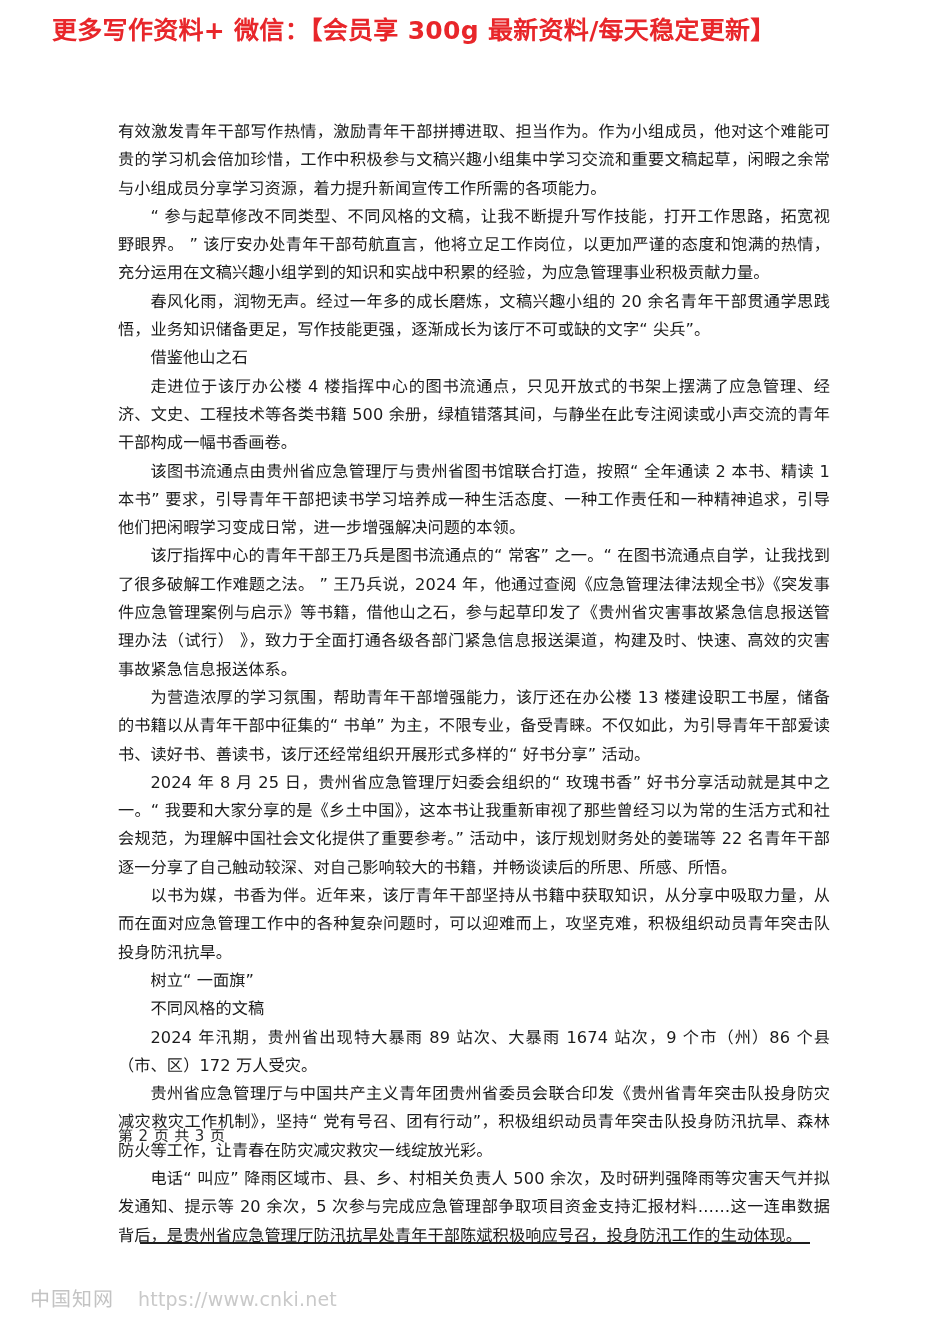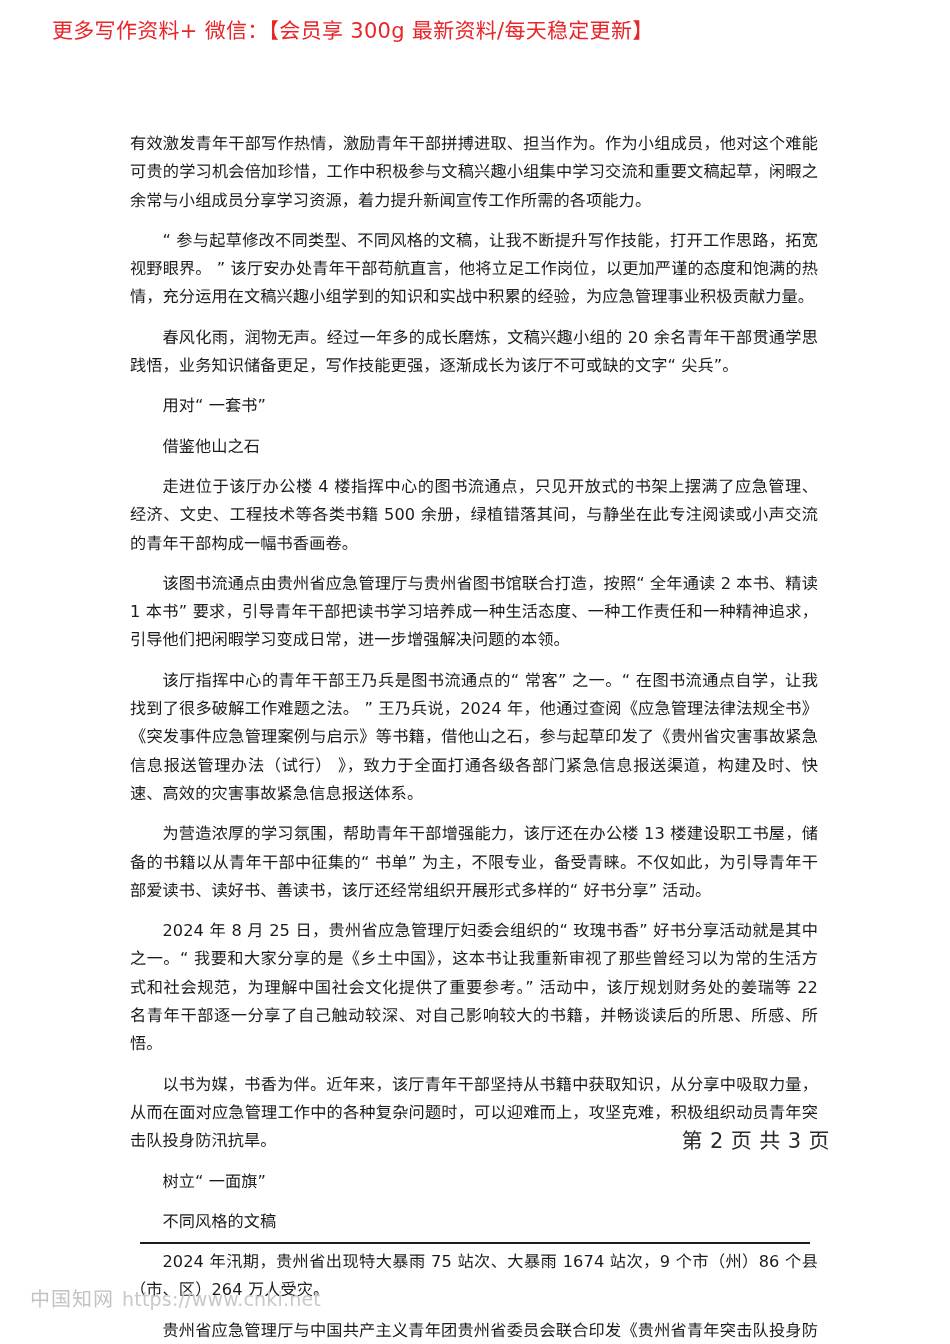--- a/index.html
+++ b/index.html
@@ -20,58 +20,58 @@
     box-sizing: border-box;
   }
 
   
   .promo-banner {
     position: absolute;
     left: 52px;
     top: 16px;
     width: 830px;
     color: #e8262a;
-    font-size: 21px;
-    font-weight: normal;
+    font-size: 25px;
+    font-weight: bold;
     letter-spacing: 0.3px;
     line-height: 30px;
     white-space: nowrap;
   }
 
   
   .doc-body {
     position: absolute;
     left: 118px;
     top: 118px;
     width: 712px;
   }
   .para {
-    margin: 12px;
+    margin: 0;
     font-size: 16.2px;
     line-height: 28.3px;
     color: #1b1b1b;
     text-align: justify;
     text-justify: inter-ideograph;
     letter-spacing: 0.1px;
   }
   .para.indent {
     text-indent: 2em;
   }
   .para.heading {
     text-indent: 2em;
   }
 
   
   .page-footer {
     position: absolute;
     left: 118px;
     top: 1124px;
     width: 712px;
-    text-align: right;
-    font-size: 21px;
+    text-align: left;
+    font-size: 15px;
     color: #2a2a2a;
     letter-spacing: 0.4px;
   }
 
   
   .bottom-rule {
     position: absolute;
     left: 140px;
     top: 1242px;
     width: 670px;
@@ -79,21 +79,21 @@
     background: #1d1d1d;
   }
 
   
   .cnki-watermark {
     position: absolute;
     left: 30px;
     top: 1283px;
     display: flex;
     align-items: baseline;
-    gap: 8px;
+    gap: 24px;
   }
   .cnki-logo-text {
     font-size: 20px;
     color: #c3c3c3;
     letter-spacing: 1px;
     font-weight: normal;
   }
   .cnki-url {
     font-size: 19px;
     color: #c9c9c9;
@@ -104,31 +104,30 @@
 <body>
 
 <div class="page">
 
   <div class="promo-banner" style="color: rgb(232, 38, 42);">更多写作资料+ 微信：【会员享 300g 最新资料/每天稳定更新】</div>
 
   <div class="doc-body">
     <p class="para">有效激发青年干部写作热情，激励青年干部拼搏进取、担当作为。作为小组成员，他对这个难能可贵的学习机会倍加珍惜，工作中积极参与文稿兴趣小组集中学习交流和重要文稿起草，闲暇之余常与小组成员分享学习资源，着力提升新闻宣传工作所需的各项能力。</p>
     <p class="para indent">“ 参与起草修改不同类型、不同风格的文稿，让我不断提升写作技能，打开工作思路，拓宽视野眼界。 ” 该厅安办处青年干部苟航直言，他将立足工作岗位，以更加严谨的态度和饱满的热情，充分运用在文稿兴趣小组学到的知识和实战中积累的经验，为应急管理事业积极贡献力量。</p>
     <p class="para indent">春风化雨，润物无声。经过一年多的成长磨炼，文稿兴趣小组的 20 余名青年干部贯通学思践悟，业务知识储备更足，写作技能更强，逐渐成长为该厅不可或缺的文字“ 尖兵”。</p>
-    <p class="para heading">用对“ 一套书”</p>
     <p class="para heading">借鉴他山之石</p>
     <p class="para indent">走进位于该厅办公楼 4 楼指挥中心的图书流通点，只见开放式的书架上摆满了应急管理、经济、文史、工程技术等各类书籍 500 余册，绿植错落其间，与静坐在此专注阅读或小声交流的青年干部构成一幅书香画卷。</p>
     <p class="para indent">该图书流通点由贵州省应急管理厅与贵州省图书馆联合打造，按照“ 全年通读 2 本书、精读 1 本书” 要求，引导青年干部把读书学习培养成一种生活态度、一种工作责任和一种精神追求，引导他们把闲暇学习变成日常，进一步增强解决问题的本领。</p>
     <p class="para indent">该厅指挥中心的青年干部王乃兵是图书流通点的“ 常客” 之一。“ 在图书流通点自学，让我找到了很多破解工作难题之法。 ” 王乃兵说，2024 年，他通过查阅《应急管理法律法规全书》《突发事件应急管理案例与启示》等书籍，借他山之石，参与起草印发了《贵州省灾害事故紧急信息报送管理办法（试行） 》，致力于全面打通各级各部门紧急信息报送渠道，构建及时、快速、高效的灾害事故紧急信息报送体系。</p>
     <p class="para indent">为营造浓厚的学习氛围，帮助青年干部增强能力，该厅还在办公楼 13 楼建设职工书屋，储备的书籍以从青年干部中征集的“ 书单” 为主，不限专业，备受青睐。不仅如此，为引导青年干部爱读书、读好书、善读书，该厅还经常组织开展形式多样的“ 好书分享” 活动。</p>
     <p class="para indent">2024 年 8 月 25 日，贵州省应急管理厅妇委会组织的“ 玫瑰书香” 好书分享活动就是其中之一。“ 我要和大家分享的是《乡土中国》，这本书让我重新审视了那些曾经习以为常的生活方式和社会规范，为理解中国社会文化提供了重要参考。” 活动中，该厅规划财务处的姜瑞等 22 名青年干部逐一分享了自己触动较深、对自己影响较大的书籍，并畅谈读后的所思、所感、所悟。</p>
     <p class="para indent">以书为媒，书香为伴。近年来，该厅青年干部坚持从书籍中获取知识，从分享中吸取力量，从而在面对应急管理工作中的各种复杂问题时，可以迎难而上，攻坚克难，积极组织动员青年突击队投身防汛抗旱。</p>
     <p class="para heading">树立“ 一面旗”</p>
     <p class="para heading">不同风格的文稿</p>
-    <p class="para indent">2024 年汛期，贵州省出现特大暴雨 75 站次、大暴雨 1674 站次，9 个市（州）86 个县（市、区）264 万人受灾。</p>
+    <p class="para indent">2024 年汛期，贵州省出现特大暴雨 89 站次、大暴雨 1674 站次，9 个市（州）86 个县（市、区）172 万人受灾。</p>
     <p class="para indent">贵州省应急管理厅与中国共产主义青年团贵州省委员会联合印发《贵州省青年突击队投身防灾减灾救灾工作机制》，坚持“ 党有号召、团有行动”，积极组织动员青年突击队投身防汛抗旱、森林防火等工作，让青春在防灾减灾救灾一线绽放光彩。</p>
     <p class="para indent">电话“ 叫应” 降雨区域市、县、乡、村相关负责人 500 余次，及时研判强降雨等灾害天气并拟发通知、提示等 20 余次，5 次参与完成应急管理部争取项目资金支持汇报材料……这一连串数据背后，是贵州省应急管理厅防汛抗旱处青年干部陈斌积极响应号召，投身防汛工作的生动体现。</p>
   </div>
 
   <div class="page-footer">第 2 页 共 3 页</div>
 
   <div class="bottom-rule"></div>
 
   <div class="cnki-watermark">
     <span class="cnki-logo-text">中国知网</span>

